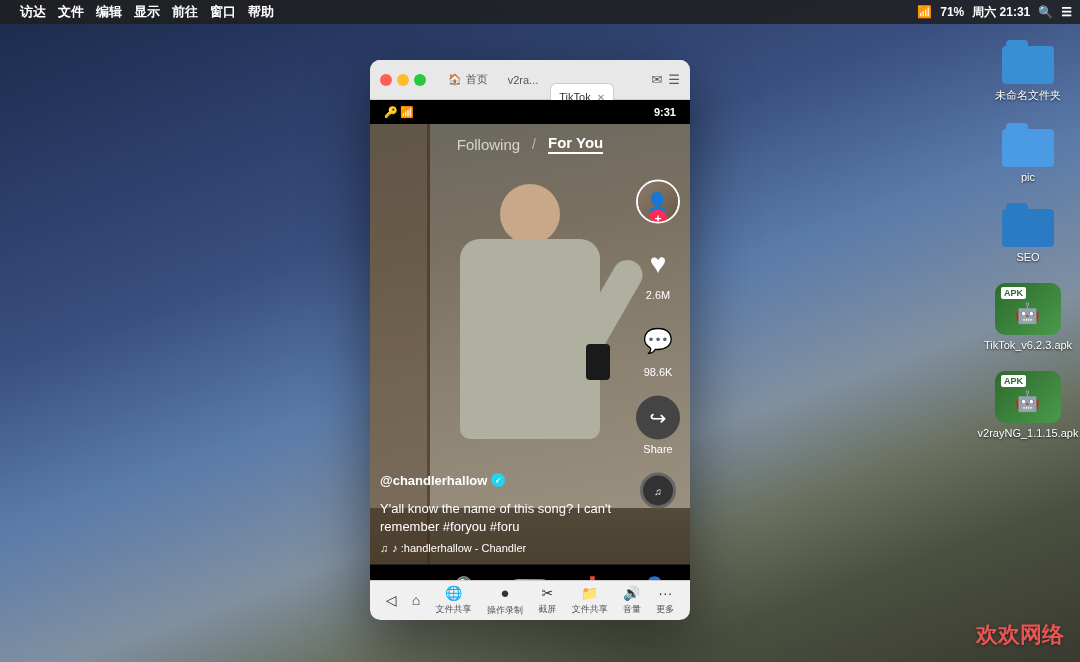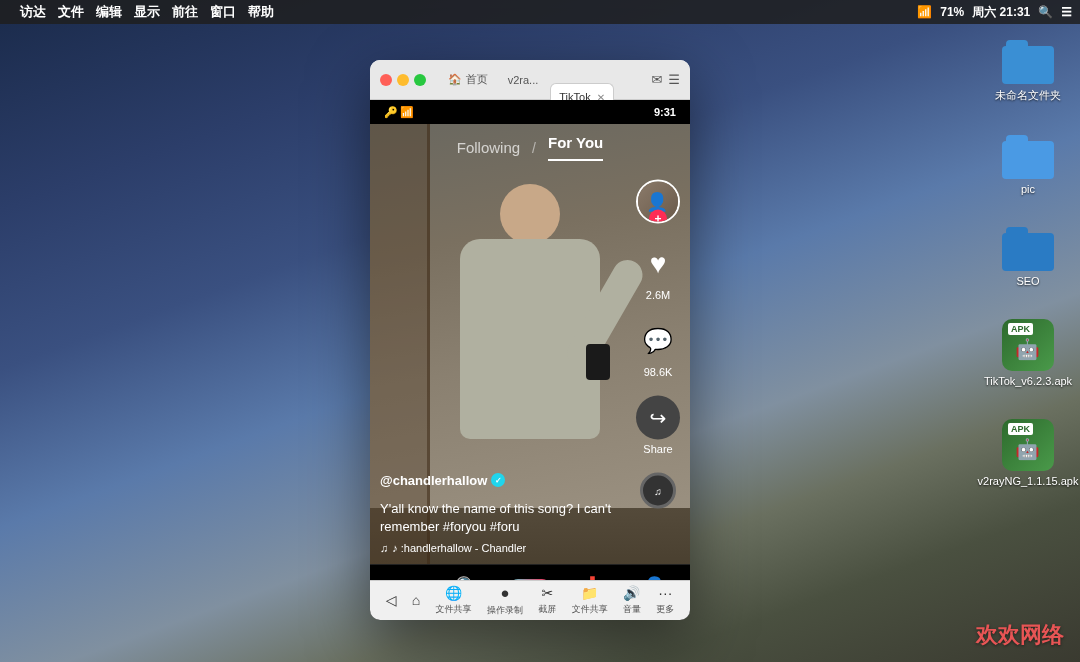--- a/index.html
+++ b/index.html
@@ -49,21 +49,21 @@
     }
     .apple-logo { font-size: 16px; }
 
     
     .desktop-icons {
       position: absolute;
       top: 40px;
       right: 16px;
       display: flex;
       flex-direction: column;
-      gap: 32px;
+      gap: 20px;
       z-index: 10;
       align-items: center;
     }
     .desktop-icon {
       display: flex;
       flex-direction: column;
       align-items: center;
       gap: 4px;
       cursor: pointer;
       width: 72px;
@@ -93,21 +93,21 @@
     .folder-icon.pic .folder-body, .folder-icon.pic .folder-tab { background: #4a9ae4; }
     .folder-icon.seo .folder-body, .folder-icon.seo .folder-tab { background: #2a7bc4; }
     .desktop-icon-label {
       color: white;
       font-size: 11px;
       text-align: center;
       text-shadow: 0 1px 2px rgba(0,0,0,0.8);
       white-space: nowrap;
     }
     .apk-icon {
-      width: 52px;
+      width: 66px;
       height: 52px;
       background: linear-gradient(135deg, #2d6a2d, #4a9a4a);
       border-radius: 10px;
       display: flex;
       align-items: center;
       justify-content: center;
       flex-direction: column;
       color: white;
       font-size: 10px;
       font-weight: bold;
@@ -270,21 +270,21 @@
     }
     .nav-tab {
       color: rgba(255,255,255,0.7);
       font-size: 15px;
       cursor: pointer;
     }
     .nav-tab.active {
       color: white;
       font-weight: bold;
       border-bottom: 2px solid white;
-      padding-bottom: 8px;
+      padding-bottom: 1px;
     }
     .nav-divider {
       color: rgba(255,255,255,0.5);
       font-size: 14px;
     }
 
     
     .video-person {
       width: 100%;
       height: 100%;

